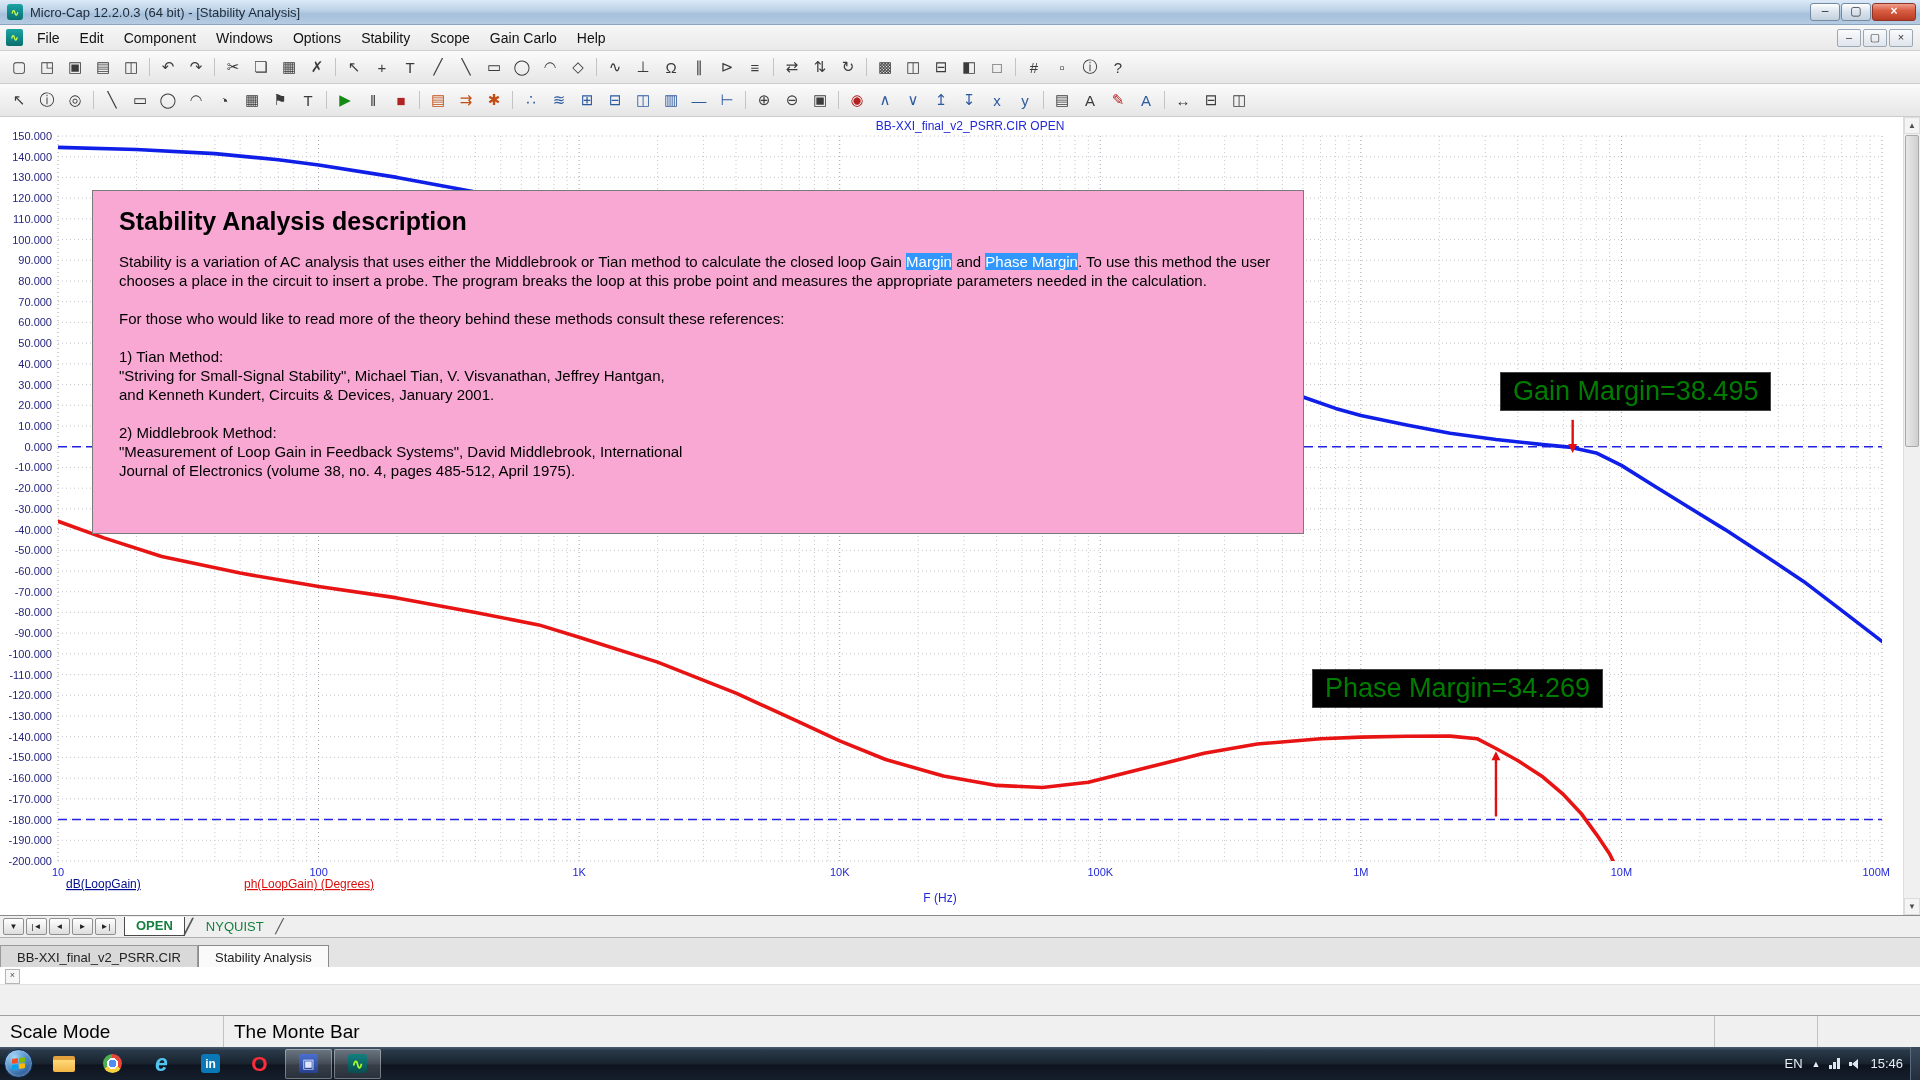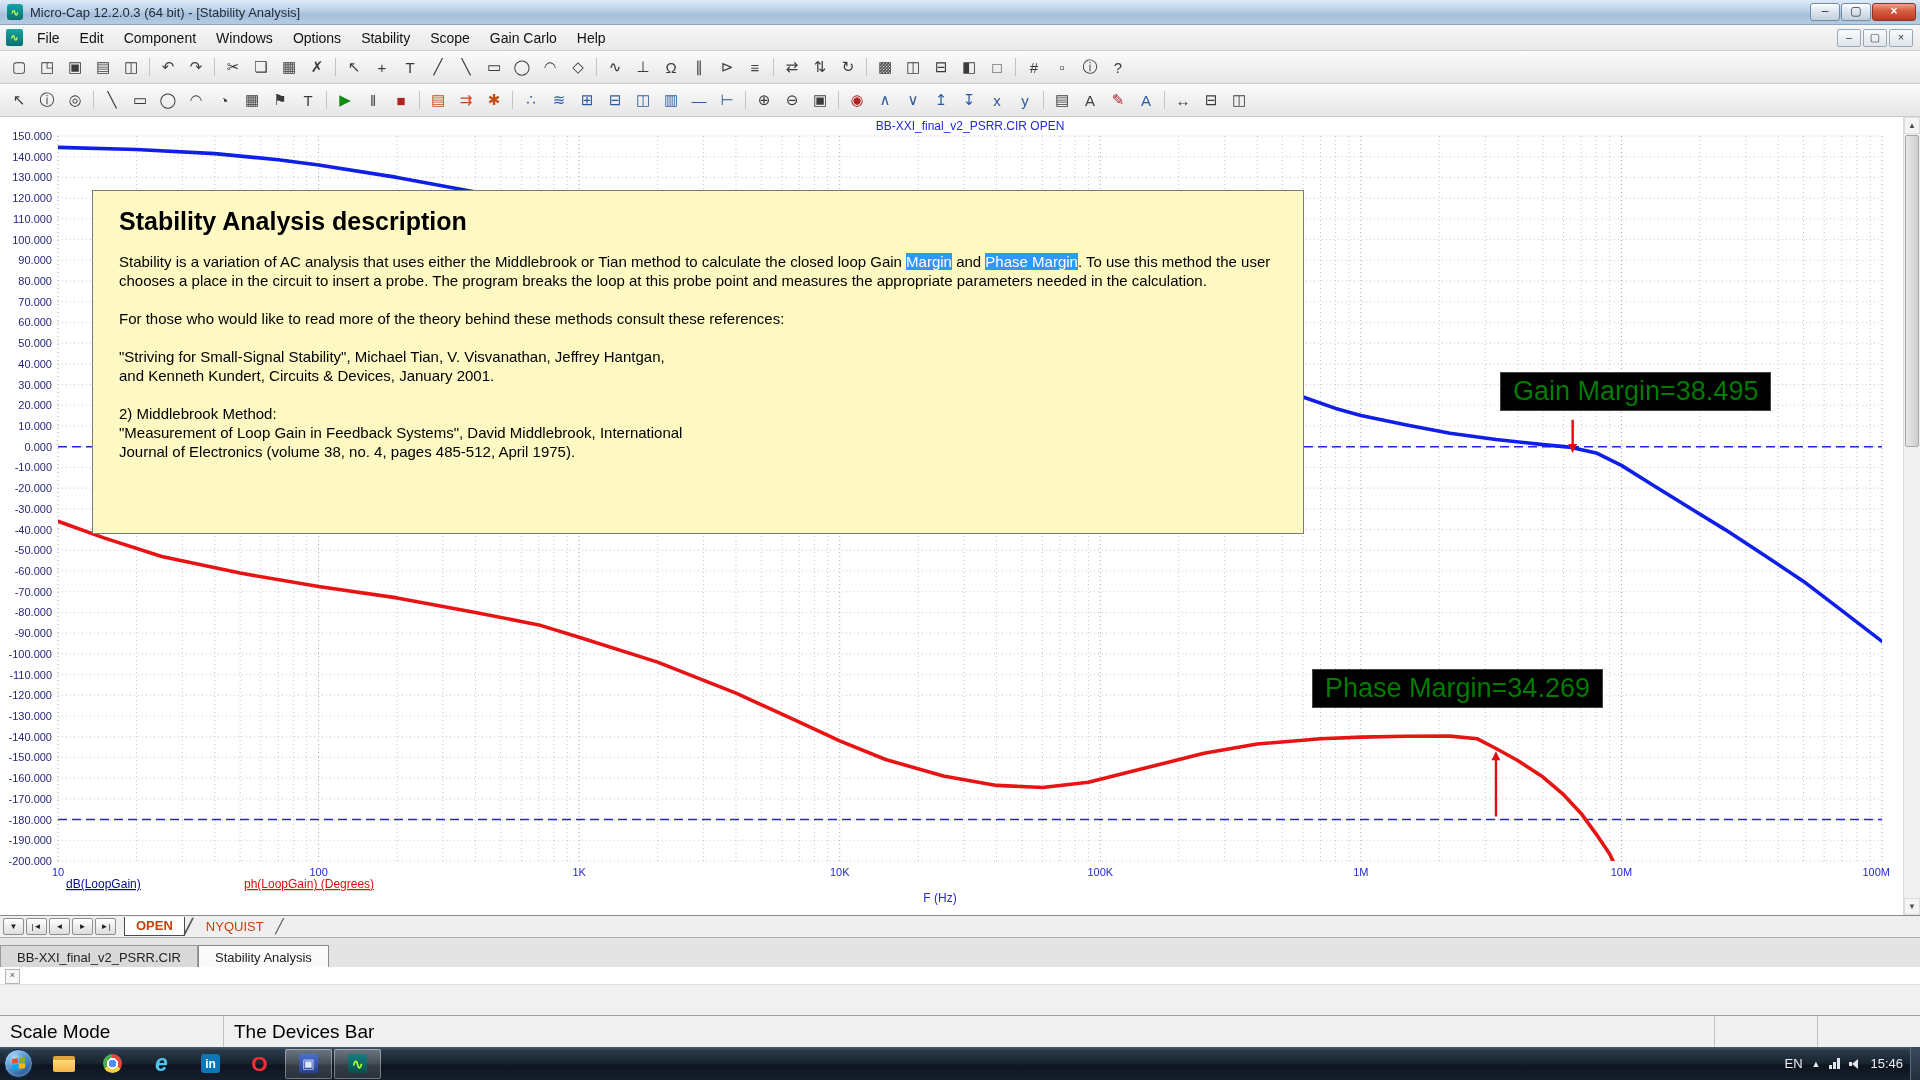--- a/index.html
+++ b/index.html
@@ -40,37 +40,37 @@
 
   
   .chart-area{position:absolute;left:0;top:117px;width:1920px;height:798px;background:#fff;}
   #plot-svg{position:absolute;left:0;top:0;}
   .vscroll{position:absolute;right:0;top:0;width:17px;height:798px;background:#f0f0f0;border-left:1px solid #dcdcdc;box-sizing:border-box;}
   .vs-btn{height:17px;background:#f4f4f4;border:1px solid #dcdcdc;box-sizing:border-box;color:#505050;font-size:8px;line-height:15px;text-align:center;}
   .vs-down{position:absolute;bottom:0;left:0;right:0;}
   .vs-thumb{position:absolute;left:1px;right:1px;top:18px;height:310px;background:linear-gradient(90deg,#e8e8e8,#cfcfcf);border:1px solid #a8a8a8;border-radius:2px;}
 
   .desc-box{position:absolute;left:92px;top:73px;width:1212px;height:344px;box-sizing:border-box;
-    background:#fef9c3;border:1px solid #7a7a7a;padding:14px 26px 0 26px;z-index:5;}
+    background:#f9a8d4;border:1px solid #7a7a7a;padding:14px 26px 0 26px;z-index:5;}
   .desc-title{font-size:25px;font-weight:bold;color:#000;margin:2px 0 16px 0;}
   .desc-para{font-size:15px;line-height:19px;color:#000;margin:0 0 19px 0;}
   .desc-line{display:block;}
   .desc-para span[data-hl="true"]{background:#3297fd;color:#fff;}
 
   .margin-label{position:absolute;font-size:27px;color:#007d00;background:#000000;border:1px solid #444;
     padding:3px 12px;white-space:nowrap;z-index:6;}
   .gain-pos{left:1500px;top:255px;}
   .phase-pos{left:1312px;top:552px;}
 
   
   .plot-tabrow{position:absolute;left:0;top:915px;width:100%;height:22px;box-sizing:border-box;
     background:#efefef;border-top:1px solid #8a8a8a;display:flex;align-items:center;gap:2px;padding-left:3px;}
   .navbtn{width:21px;height:17px;border:1px solid #8f8f8f;border-radius:2px;box-sizing:border-box;
     background:linear-gradient(#ffffff,#dddddd);font-size:8px;line-height:15px;text-align:center;color:#222;flex:0 0 auto;}
-  .sheet-tab{position:relative;padding:2px 11px;font-size:13px;color:#c2410c;margin-right:10px;flex:0 0 auto;}
+  .sheet-tab{position:relative;padding:2px 11px;font-size:13px;color:#15803d;margin-right:10px;flex:0 0 auto;}
   .sheet-tab::after{content:"╱";position:absolute;right:-9px;top:1px;color:#555;font-size:14px;}
   .sheet-tab[data-active="true"]{background:#fff;border:1px solid #4a4a4a;border-top:none;font-weight:bold;padding:1px 11px 2px 11px;}
 
   
   .file-tabrow{position:absolute;left:0;top:937px;width:100%;height:40px;box-sizing:border-box;
     background:#e4e4e4;border-top:1px solid #b0b0b0;display:flex;align-items:center;}
   .file-tab{height:26px;padding:0 16px;display:flex;align-items:center;font-size:13px;color:#222;
     background:#d9d9d9;border:1px solid #9a9a9a;box-sizing:border-box;}
   .file-tab[data-active="true"]{background:#fafafa;border-color:#8a8a8a;}
 
@@ -534,20 +534,21 @@
       </svg>
 
     <div class="desc-box">
       <div class="desc-title">Stability Analysis description</div>
       <p class="desc-para">
         
       <span data-hl="false">Stability is a variation of AC analysis that uses either the Middlebrook or Tian method to calculate the closed loop Gain </span><span data-hl="true">Margin</span><span data-hl="false"> and </span><span data-hl="true">Phase Margin</span><span data-hl="false">. To use this method the user chooses a place in the circuit to insert a probe. The program breaks the loop at this probe point and measures the appropriate parameters needed in the calculation.</span></p>
       <p class="desc-para">For those who would like to read more of the theory behind these methods consult these references:</p>
       <p class="desc-para">
 
+      <span class="desc-line">1) Tian Method:</span>
           <span class="desc-line">"Striving for Small-Signal Stability", Michael Tian, V. Visvanathan, Jeffrey Hantgan,</span>
           <span class="desc-line">and Kenneth Kundert, Circuits &amp; Devices, January 2001.</span>
         </p>
       <p class="desc-para">
 
       <span class="desc-line">2) Middlebrook Method:</span>
           <span class="desc-line">"Measurement of Loop Gain in Feedback Systems", David Middlebrook, International</span>
           <span class="desc-line">Journal of Electronics (volume 38, no. 4, pages 485-512, April 1975).</span>
         </p>
     </div>
@@ -585,21 +586,21 @@
     </div>
 
   <div class="text-panel">
     <div class="strip">
       <span class="panel-close">×</span>
     </div>
   </div>
 
   <div class="statusbar">
     <div class="sb-sect sb-left">Scale Mode</div>
-    <div class="sb-sect sb-msg">The Devices Bar</div>
+    <div class="sb-sect sb-msg">The Monte Bar</div>
     <div class="sb-sect sb-a"></div>
     <div class="sb-sect sb-b"></div>
   </div>
 
   <div class="taskbar">
     <div class="start-orb">
       <span class="flag">
           <i class="f1"></i>
           <i class="f2"></i>
           <i class="f3"></i>

